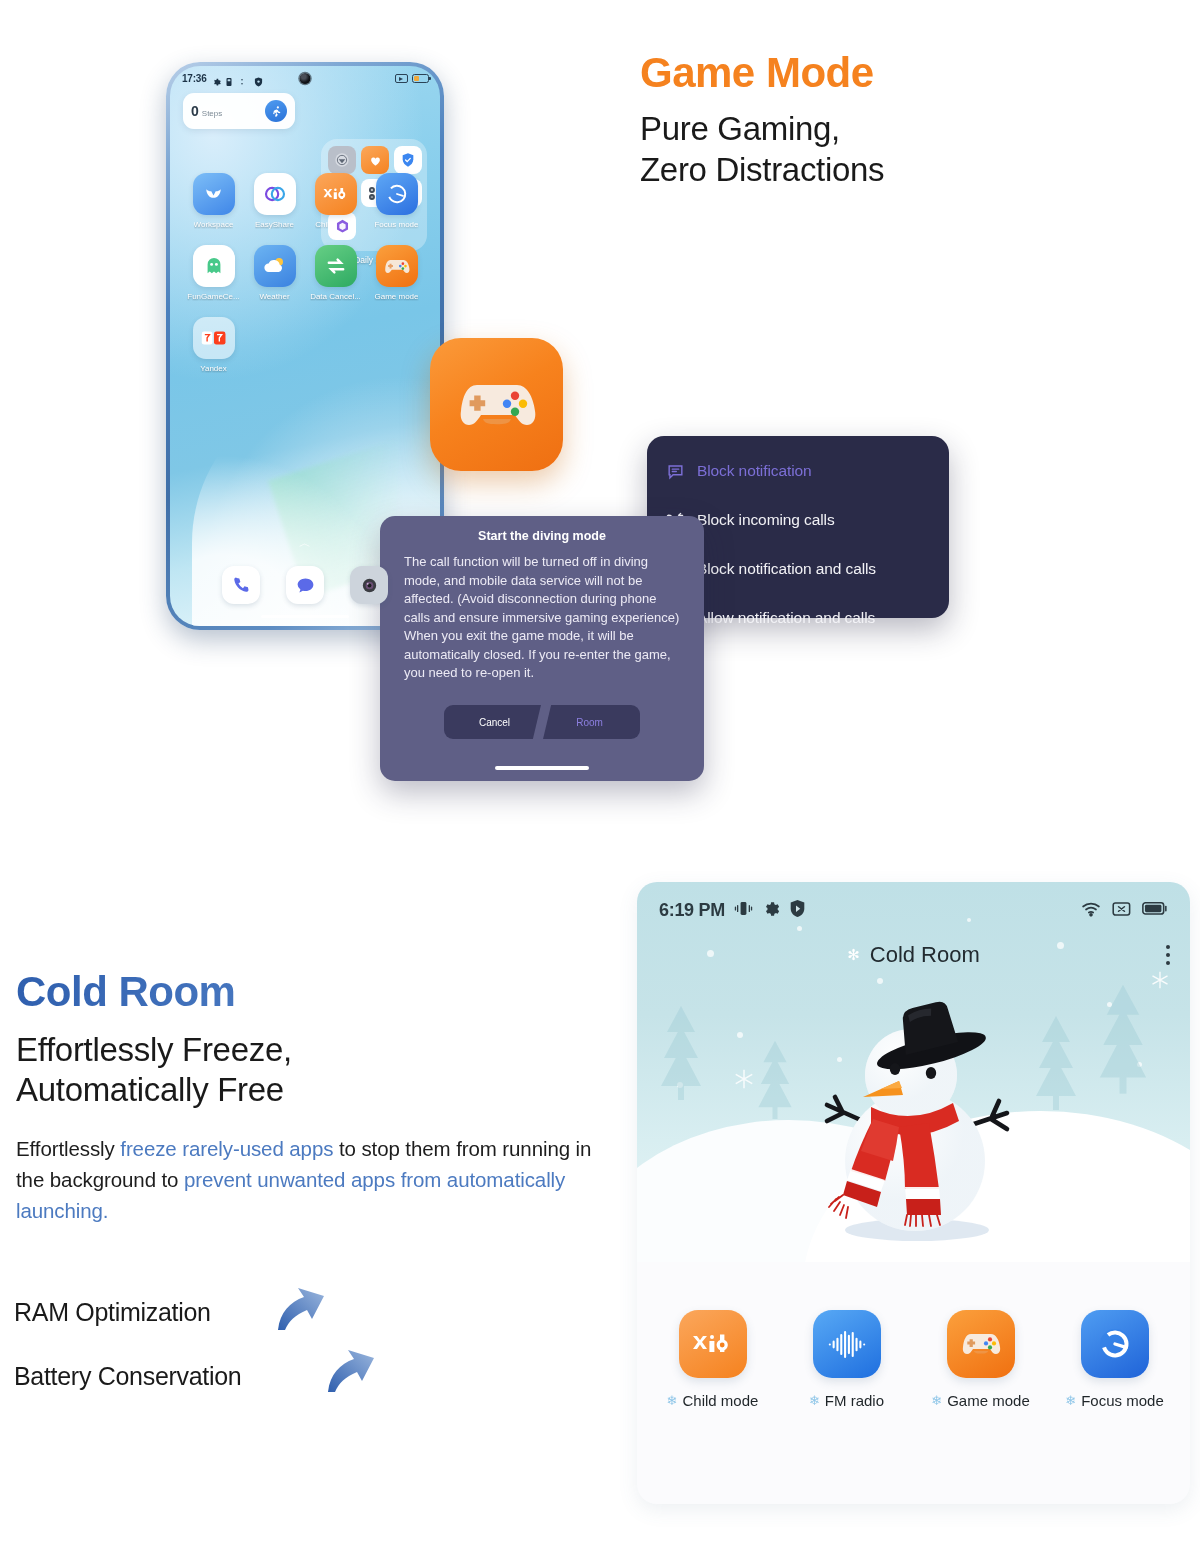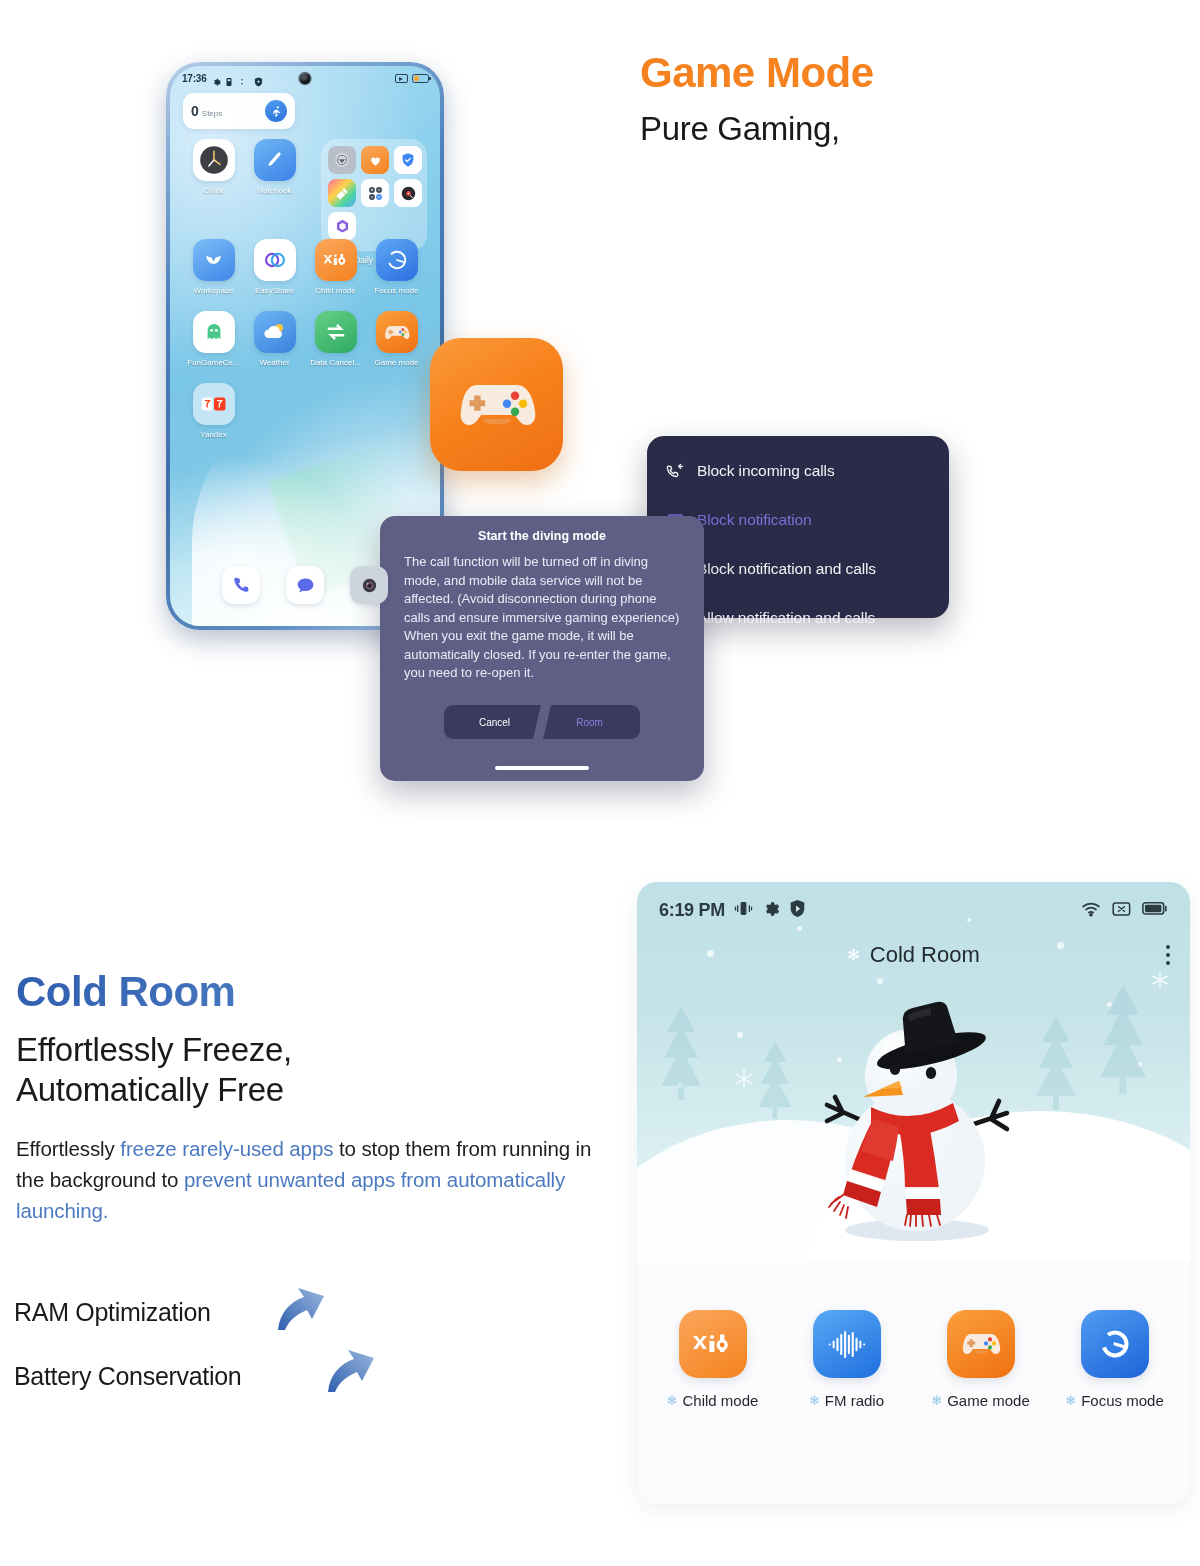--- a/index.html
+++ b/index.html
@@ -226,20 +226,21 @@
 </style>
 </head>
 <body>
 
 <div class="page">
 
   <div class="gm-text">
     <div class="h-game">Game Mode</div>
     <div class="sub-game">
       <div>Pure Gaming,</div>
+      <div>Zero Distractions</div>
     </div>
   </div>
 
   <div class="phone">
     <div class="screen">
       <div class="wall-swoosh"></div>
       <div class="wall-green"></div>
       <div class="wall-swoosh2"></div>
       <div class="camhole"></div>
 
@@ -332,42 +333,20 @@
           </span>
           <span class="mini">
             <svg viewBox="0 0 24 24" width="17" height="17">
                 <path d="M12 2.6l7.8 4.5v9L12 20.6 4.2 16.1v-9z" fill="#8a5ce0"></path>
                 <path d="M12 6.6l4.4 2.6v5.2L12 17l-4.4-2.6V9.2z" fill="#fff" opacity=".92"></path>
               </svg>
           </span>
         </div>
         <div class="folder-lbl">Daily apps</div>
 
-        <div class="row-clock">
-          <div class="app">
-            <div class="app-ico" style="background:#fff;">
-              <svg viewBox="0 0 44 44" width="38" height="38">
-                  <circle cx="22" cy="22" r="16" fill="#3d3f45"></circle>
-                  <path d="M22 12v10l7 5" stroke="#f2c36b" stroke-width="1.8" fill="none" stroke-linecap="round"></path>
-                  <path d="M22 22l-6 7" stroke="#fff" stroke-width="1.6" stroke-linecap="round"></path>
-                </svg>
-            </div>
-            <div class="app-lbl">Clock</div>
-          </div>
-          <div class="app">
-            <div class="app-ico" style="background:linear-gradient(150deg,#6fb6f5,#3b82e8);">
-              <svg viewBox="0 0 24 24" width="24" height="24" fill="#fff">
-                  <path d="M16.8 4.2c1 .9 1 2.3.2 3.2l-8.4 9.5-3.3 1.1 1-3.3 8.5-9.6c.9-.9 2.2-.8 2 -.9z"></path>
-                </svg>
-            </div>
-            <div class="app-lbl">Notebook</div>
-          </div>
-          <div></div>
-            <div></div>
-        </div>
 
         <div class="grid-row row1">
           <div class="app">
             <div class="app-ico" style="background:linear-gradient(150deg,#7dbef7,#3f86e8);">
               <svg viewBox="0 0 24 24" width="23" height="23" fill="#fff">
                   <path d="M4.5 6.5c0 5 3.2 9 7.5 9s7.5-4 7.5-9c-1.6 1.6-3.4 2.4-5.2 2.2L12 13 9.7 8.7c-1.8.2-3.6-.6-5.2-2.2z"></path>
                 </svg>
             </div>
             <div class="app-lbl">Workspace</div>
           </div>
@@ -498,37 +477,37 @@
         <path d="M11.6 12.3h3.2v2.3h2.3v3h-2.3v2.3h-3.2v-2.3H9.3v-3h2.3z" fill="#e09a5e"></path>
         <circle cx="32" cy="12.4" r="2.1" fill="#ea4335"></circle>
         <circle cx="28" cy="16.4" r="2.1" fill="#4285f4"></circle>
         <circle cx="36" cy="16.4" r="2.1" fill="#fbbc05"></circle>
         <circle cx="32" cy="20.4" r="2.1" fill="#34a853"></circle>
         <path d="M16 24h14c-.6 1.8-2 2.6-7 2.6s-6.4-.8-7-2.6z" fill="#e8a96e" opacity=".5"></path>
       </svg>
   </div>
 
   <div class="notif-card">
+    <div class="nrow active">
+      <span class="nico">
+        <svg viewBox="0 0 24 24" width="19" height="19" fill="none" stroke="#7c6fd6" stroke-width="1.8">
+            <path d="M4 5h16v11H9l-4 4v-4H4z"></path>
+            <path d="M8 9h8M8 12h5" stroke-linecap="round"></path>
+          </svg>
+      </span>
+      <span class="nlbl">Block notification</span>
+    </div>
     <div class="nrow">
       <span class="nico">
         <svg viewBox="0 0 24 24" width="19" height="19" fill="none" stroke="#f2f2f6" stroke-width="1.7" stroke-linecap="round">
             <path d="M3.5 5.2l2.6.5 1 3.2-1.9 1.4a10 10 0 004.5 4.5l1.4-1.9 3.2 1 .5 2.6c-.2 1.2-1.2 2-2.4 1.8A13.4 13.4 0 011.7 7.6c-.2-1.2.6-2.2 1.8-2.4z"></path>
             <path d="M21 5.5h-5M18.5 3l-2.5 2.5L18.5 8"></path>
           </svg>
       </span>
       <span class="nlbl">Block incoming calls</span>
-    </div>
-    <div class="nrow active">
-      <span class="nico">
-        <svg viewBox="0 0 24 24" width="19" height="19" fill="none" stroke="#7c6fd6" stroke-width="1.8">
-            <path d="M4 5h16v11H9l-4 4v-4H4z"></path>
-            <path d="M8 9h8M8 12h5" stroke-linecap="round"></path>
-          </svg>
-      </span>
-      <span class="nlbl">Block notification</span>
     </div>
     <div class="nrow">
       <span class="nico">
         <svg viewBox="0 0 24 24" width="19" height="19" fill="none" stroke="#f2f2f6" stroke-width="1.7">
             <circle cx="12" cy="12" r="8.6"></circle>
             <path d="M6 18L18 6"></path>
           </svg>
       </span>
       <span class="nlbl">Block notification and calls</span>
     </div>

